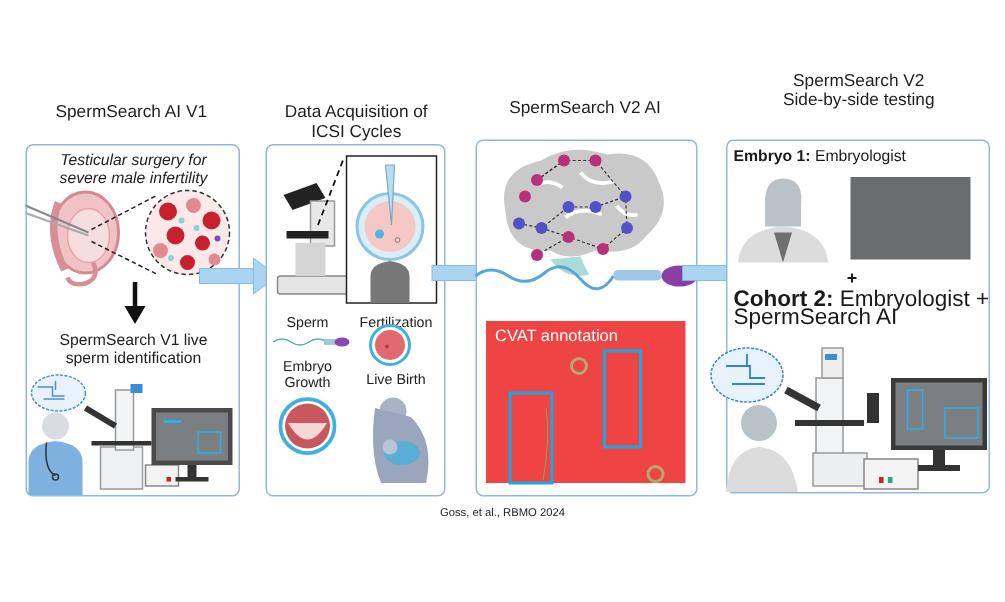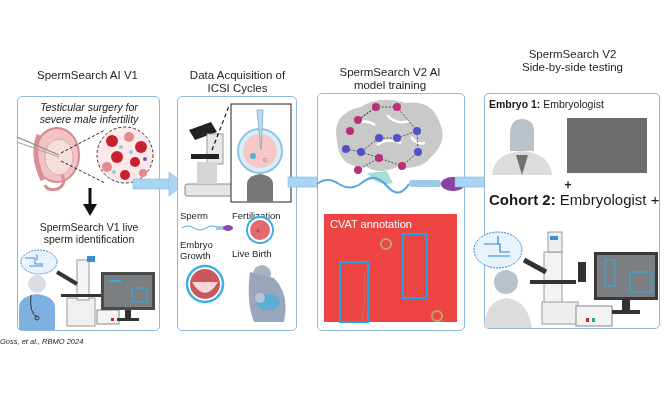--- a/index.html
+++ b/index.html
@@ -1,38 +1,37 @@
 <!DOCTYPE html>
 <html><head>
 <meta charset="utf-8">
 <style>
   html, body { margin:0; padding:0; background:#ffffff; }
   body { width:670px; height:401px; position:relative; overflow:hidden; font-family:"Liberation Sans", sans-serif; color:#1a1a1a; }
   .title { position:absolute; text-align:center; font-size:11.5px; line-height:13px; color:#1e1e1e; }
   .panel { position:absolute; border:1.3px solid #8fb9dd; border-radius:5px; background:#fff; box-sizing:border-box; }
   .ptext { position:absolute; font-size:10.5px; line-height:12px; color:#222; text-align:center; }
-  .lbl { position:absolute; font-size:9.5px; line-height:11px; color:#222; text-align:left; }
+  .lbl { position:absolute; font-size:9.5px; line-height:11px; color:#222; text-align:center; }
   .arrow { position:absolute; }
   svg { position:absolute; overflow:visible; }
-  .citation { position:absolute; left:0; width:670px; top:337px; text-align:left; font-size:7.5px; font-style:italic; color:#222; }
+  .citation { position:absolute; left:0; width:670px; top:337px; text-align:center; font-size:7.5px; color:#222; }
   .bold { font-weight:bold; }
 </style>
 </head>
 <body>
 
 <div class="title" style="left:10px; top:69px; width:155px;">
   <div>SpermSearch AI V1</div>
 </div>
 <div class="title" style="left:165px; top:69px; width:145px;">
   <div>Data Acquisition of</div>
   <div>ICSI Cycles</div>
 </div>
 <div class="title" style="left:315px; top:66px; width:150px;">
   <div>SpermSearch V2 AI</div>
-  <div>model training</div>
 </div>
 <div class="title" style="left:490px; top:48px; width:165px;">
   <div>SpermSearch V2</div>
   <div>Side-by-side testing</div>
 </div>
 
 <div class="panel" style="left:17px; top:96px; width:143px; height:235px;"></div>
 <div class="ptext" style="left:20px; top:101px; width:138px;font-style:italic;">
   <div>Testicular surgery for</div>
   <div>severe male infertility</div>
@@ -235,20 +234,21 @@
   <path d="M20 18 q0 -16 12 -16 q14 0 12 18 v14 h-24 z" fill="#b9c3c7"></path>
   <path d="M2 58 q2 -22 30 -24 q28 2 30 24 z" fill="#dcdcdc"></path>
   <path d="M26 38 l6 20 l6 -20" fill="#6f6f6f"></path>
 </svg>
 <div style="position:absolute; left:567px; top:118px; width:80px; height:55px; background:#6b6c6d;"></div>
 
 <div style="position:absolute; left:558px; top:178px; width:20px; text-align:center; font-size:12px; font-weight:bold;">+</div>
 
 <div style="position:absolute; left:489px; top:194px; font-size:15px; line-height:12px;">
   <div><span class="bold">Cohort 2:</span><span> Embryologist +</span></div>
+  <div>SpermSearch AI</div>
 </div>
 
 <svg style="left:484px; top:222px;" width="176" height="106">
   <g>
     <ellipse cx="14" cy="28" rx="24" ry="18" fill="#e8f2fb" stroke="#2f86d0" stroke-width="1" stroke-dasharray="2,1"></ellipse>
     <path d="M0 22 h16 v8 h10 M4 34 h22 M14 14 v8" stroke="#2f86d0" stroke-width="1.2" fill="none"></path>
   </g>
   <g>
     <circle cx="22" cy="60" r="12" fill="#b9c3c7"></circle>
     <path d="M0 106 q2 -28 22 -30 q22 2 26 30 z" fill="#dcdcdc"></path>

